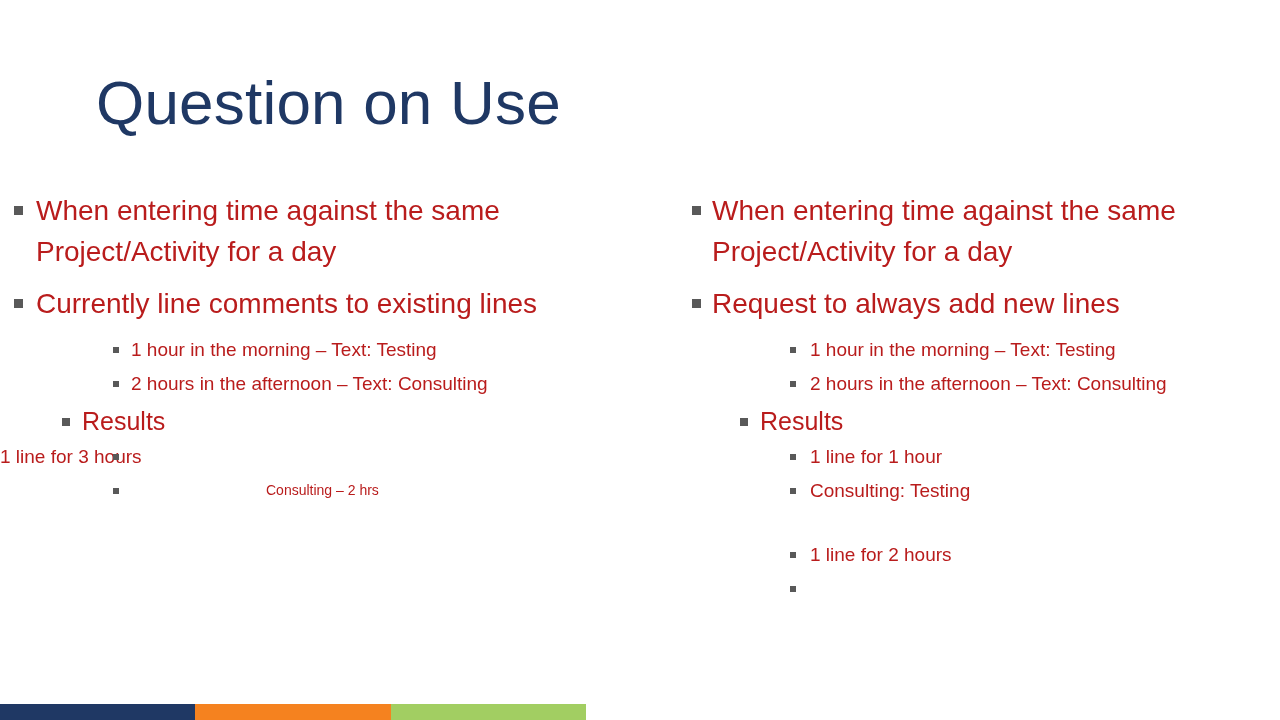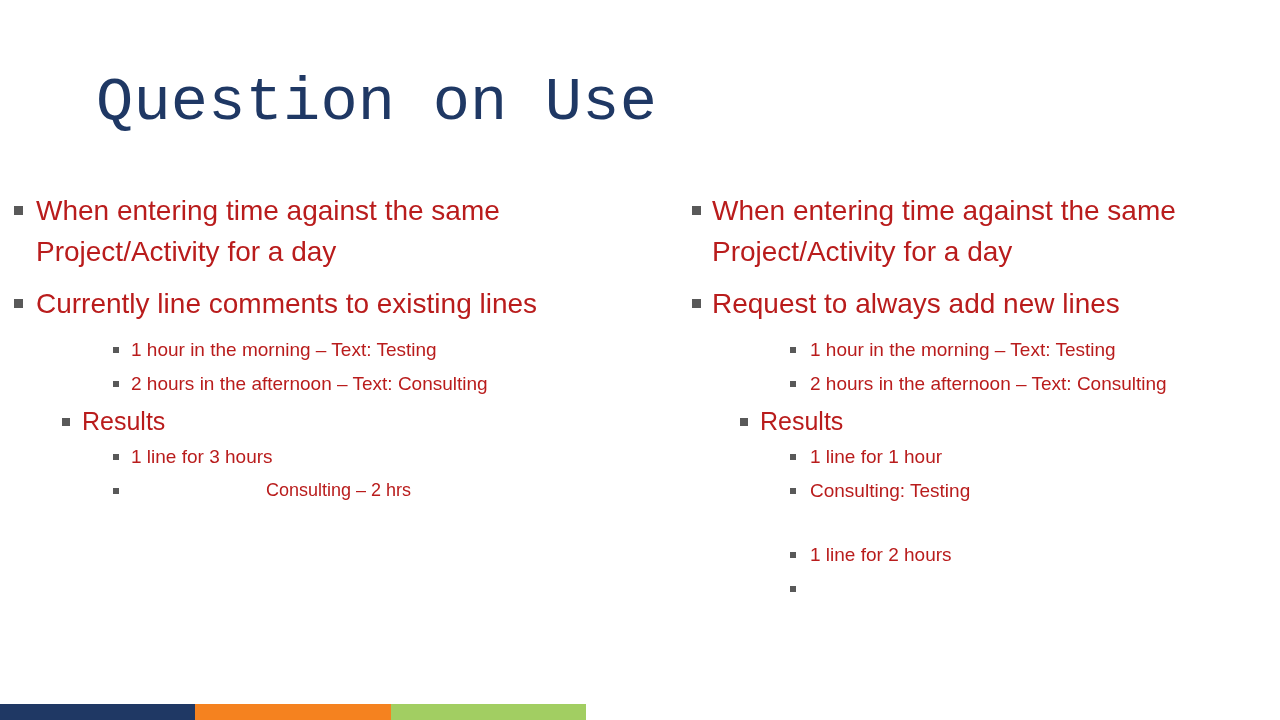--- a/index.html
+++ b/index.html
@@ -14,21 +14,21 @@
     overflow: hidden;
     font-family: "Liberation Sans", sans-serif;
     -webkit-font-smoothing: antialiased;
   }
 
   
   .slide-title {
     position: absolute;
     left: 96px;
     top: 66px;
-    font-family: Liberation Mono, monospace;
+    font-family: Liberation Sans, sans-serif;
     font-size: 62px;
     line-height: 74px;
     color: #1F3864;
     white-space: nowrap;
     letter-spacing: 0.2px;
   }
 
   
   .column {
     position: absolute;
@@ -91,33 +91,32 @@
     width: 6px;
     height: 6px;
     left: 113px;
     top: 12px;
   }
 
   
   .lvl4 {
     font-size: 19px;
     line-height: 30px;
-    padding-left: 131px;
     margin-bottom: 4px;
   }
   .lvl4 .bullet {
     width: 6px;
     height: 6px;
     left: 113px;
     top: 12px;
   }
 
   
   .cont {
-    font-size: 18px;
+    font-size: 14px;
     line-height: 28px;
     padding-left: 266px;
     margin-bottom: 0;
   }
 
   
   .spacer {
     height: 30px;
   }
 

